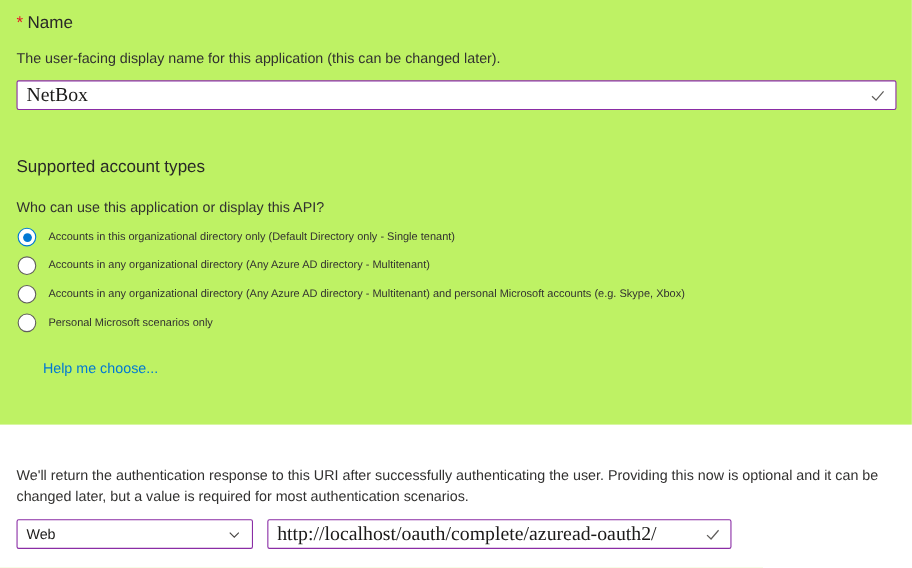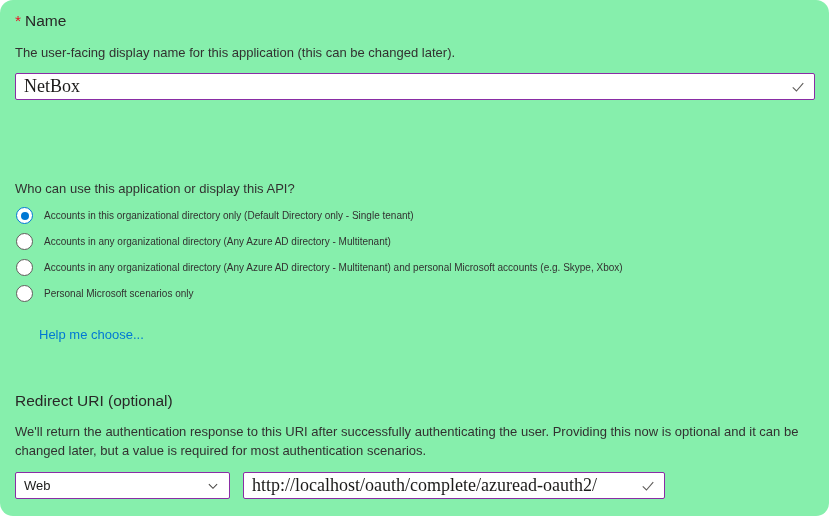--- a/index.html
+++ b/index.html
@@ -7,23 +7,22 @@
     padding: 0;
     background: #ffffff;
     width: 829px;
     height: 516px;
     overflow: hidden;
     font-family: "Liberation Sans", sans-serif;
   }
   #page {
     position: relative;
     width: 829px;
-    height: 516px;
-    background: #86efac;
-    border-radius: 13px;
+    height: 386px;
+    background: #bef264;
   }
   .section-title {
     position: absolute;
     left: 15px;
     font-size: 15.5px;
     font-weight: 400;
     color: #292827;
     line-height: 21px;
     white-space: nowrap;
   }
@@ -147,20 +146,21 @@
     <span class="req">*</span><span>Name</span>
   </div>
   <div class="body-text" style="top:43px;">The user-facing display name for this application (this can be changed later).</div>
   <div class="text-input" style="left:15px; top:73px; width:800px;">
     <input type="text" value="NetBox" style="">
     <svg class="input-check" viewBox="0 0 16 16">
       <path d="M2 8.5 L6.2 12.6 L14 3.5" stroke="#605e5c" stroke-width="1.3" fill="none"></path>
     </svg>
   </div>
 
+  <div class="section-title" style="top:141px;">Supported account types</div>
   <div class="body-text" style="top:179px;">Who can use this application or display this API?</div>
 
   <div class="radio-row" style="top:207px;">
     <span class="radio-circle selected"></span>
     <span class="radio-label">Accounts in this organizational directory only (Default Directory only - Single tenant)</span>
   </div>
   <div class="radio-row" style="top:233px;">
     <span class="radio-circle"></span>
     <span class="radio-label">Accounts in any organizational directory (Any Azure AD directory - Multitenant)</span>
   </div>
@@ -168,21 +168,20 @@
     <span class="radio-circle"></span>
     <span class="radio-label">Accounts in any organizational directory (Any Azure AD directory - Multitenant) and personal Microsoft accounts (e.g. Skype, Xbox)</span>
   </div>
   <div class="radio-row" style="top:285px;">
     <span class="radio-circle"></span>
     <span class="radio-label">Personal Microsoft scenarios only</span>
   </div>
 
   <a class="link" style="top:327px;margin-left:24px;">Help me choose...</a>
 
-  <div class="section-title" style="top:390px;">Redirect URI (optional)</div>
   <div class="body-text" style="top:422px; width:800px;">We'll return the authentication response to this URI after successfully authenticating the user. Providing this now is optional and it can be changed later, but a value is required for most authentication scenarios.</div>
 
   <div class="dropdown" style="left:15px; top:472px; width:215px;justify-content:center;">
     <span class="dd-value">Web</span>
     <svg class="dd-chevron" viewBox="0 0 16 16">
       <path d="M2.5 5.5 L8 11 L13.5 5.5" stroke="#484644" stroke-width="1.4" fill="none"></path>
     </svg>
   </div>
 
   <div class="text-input" style="left:243px; top:472px; width:422px;">

